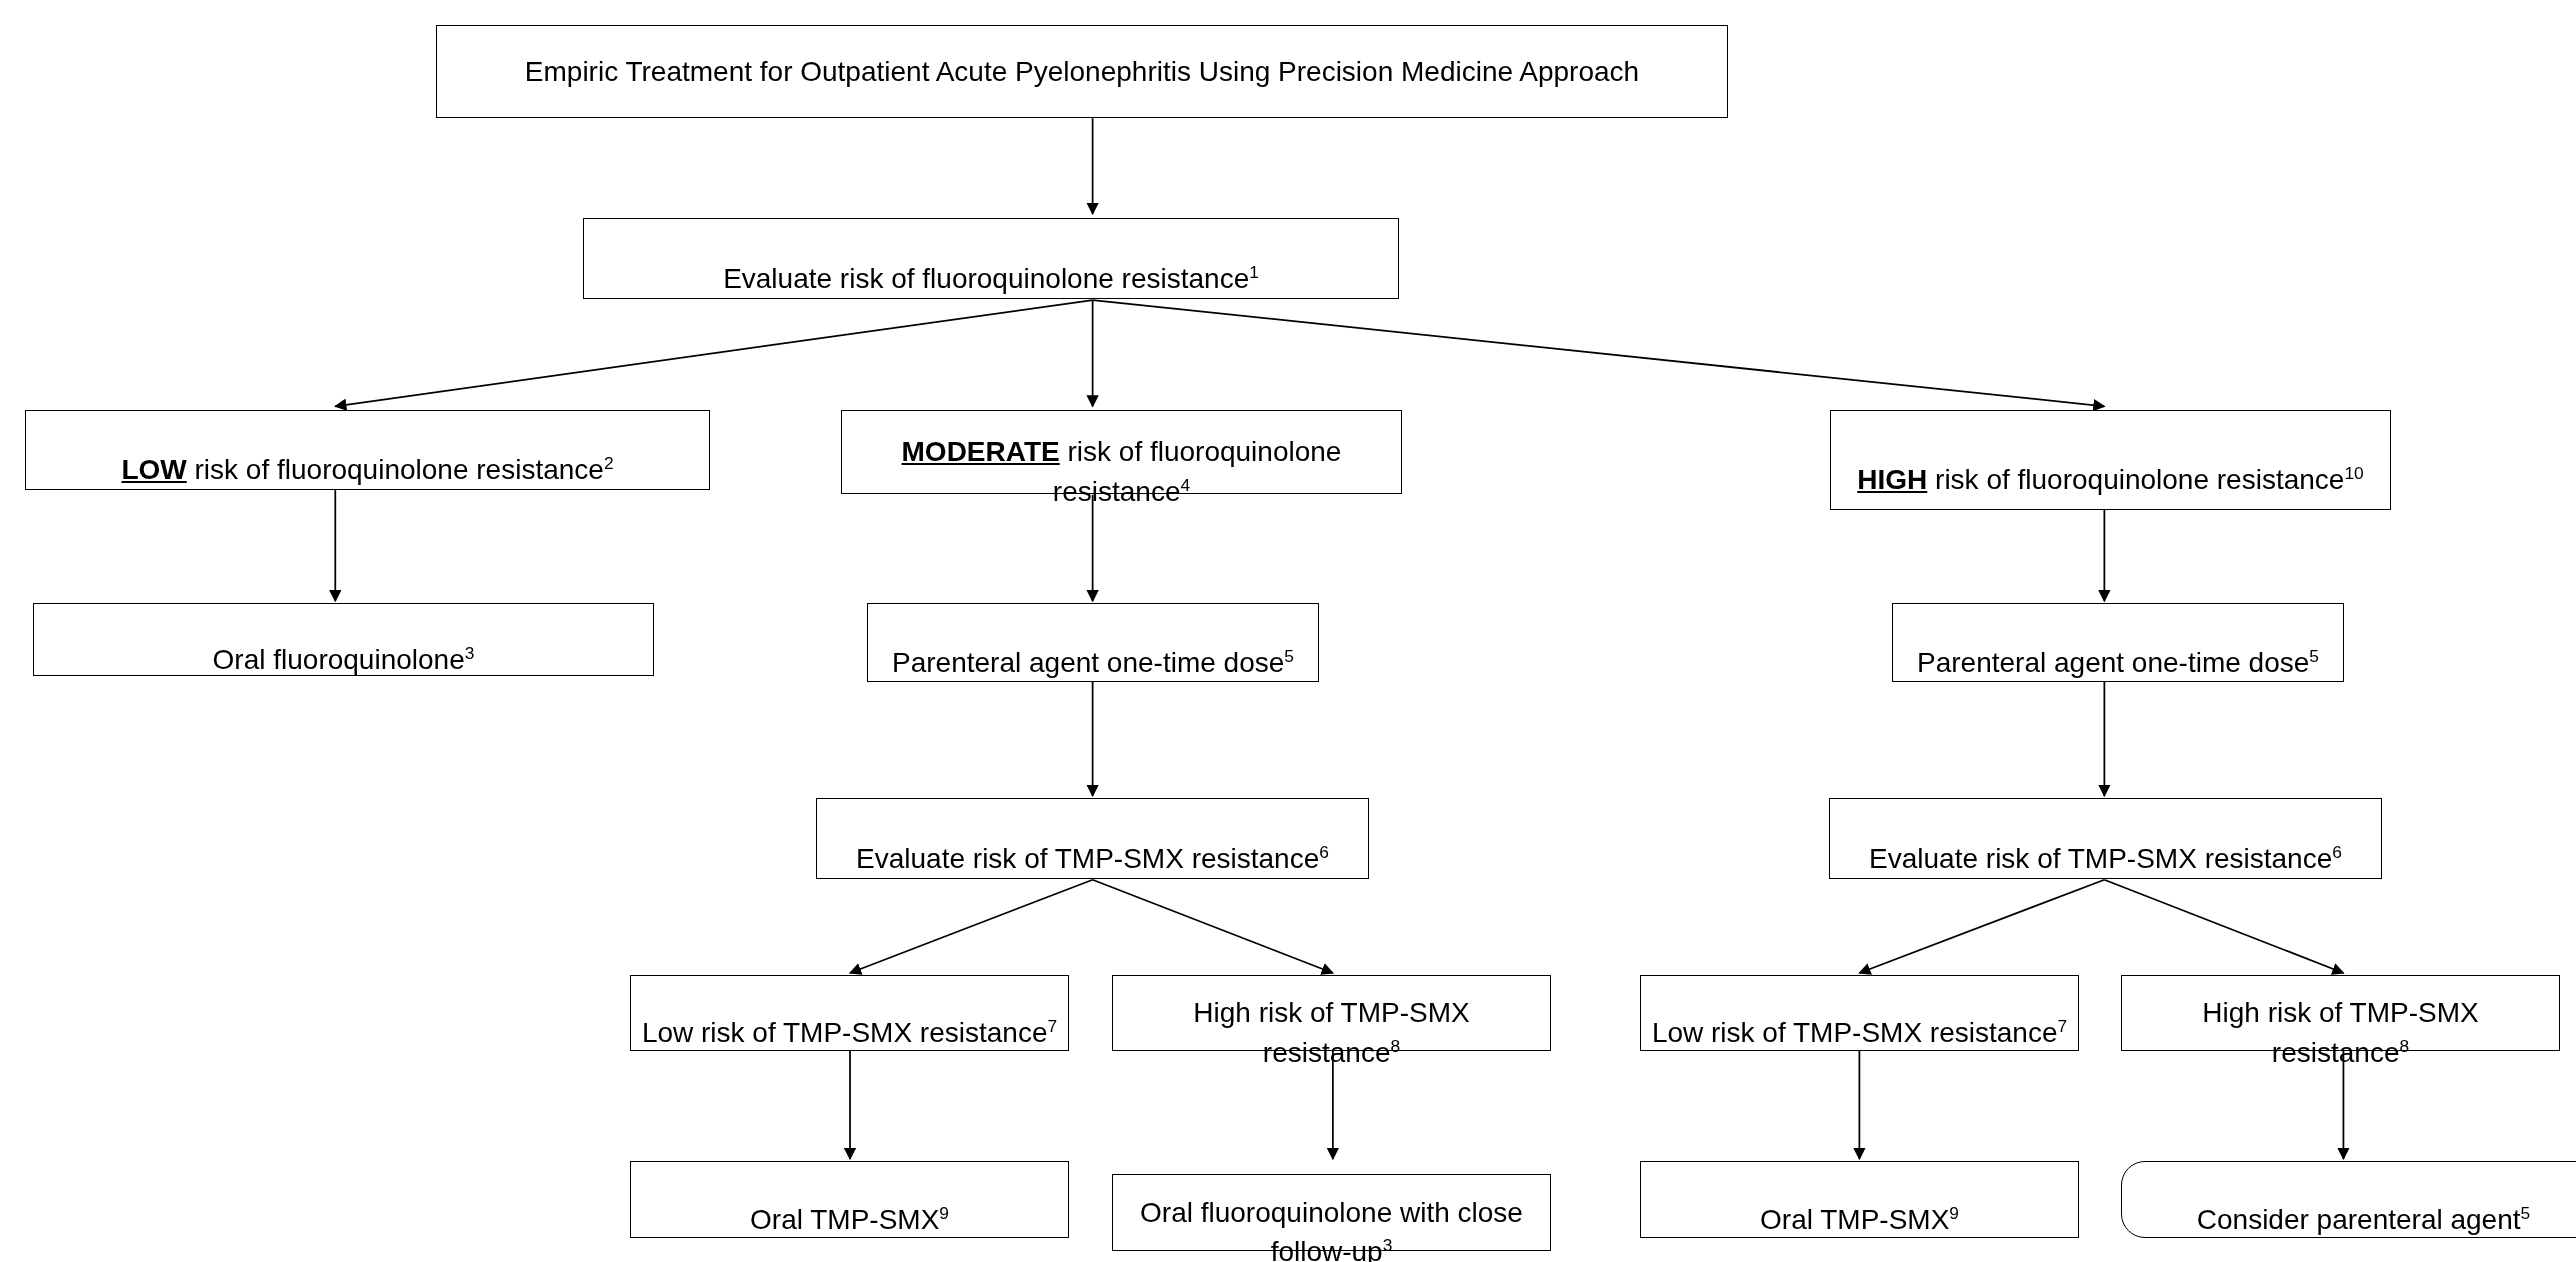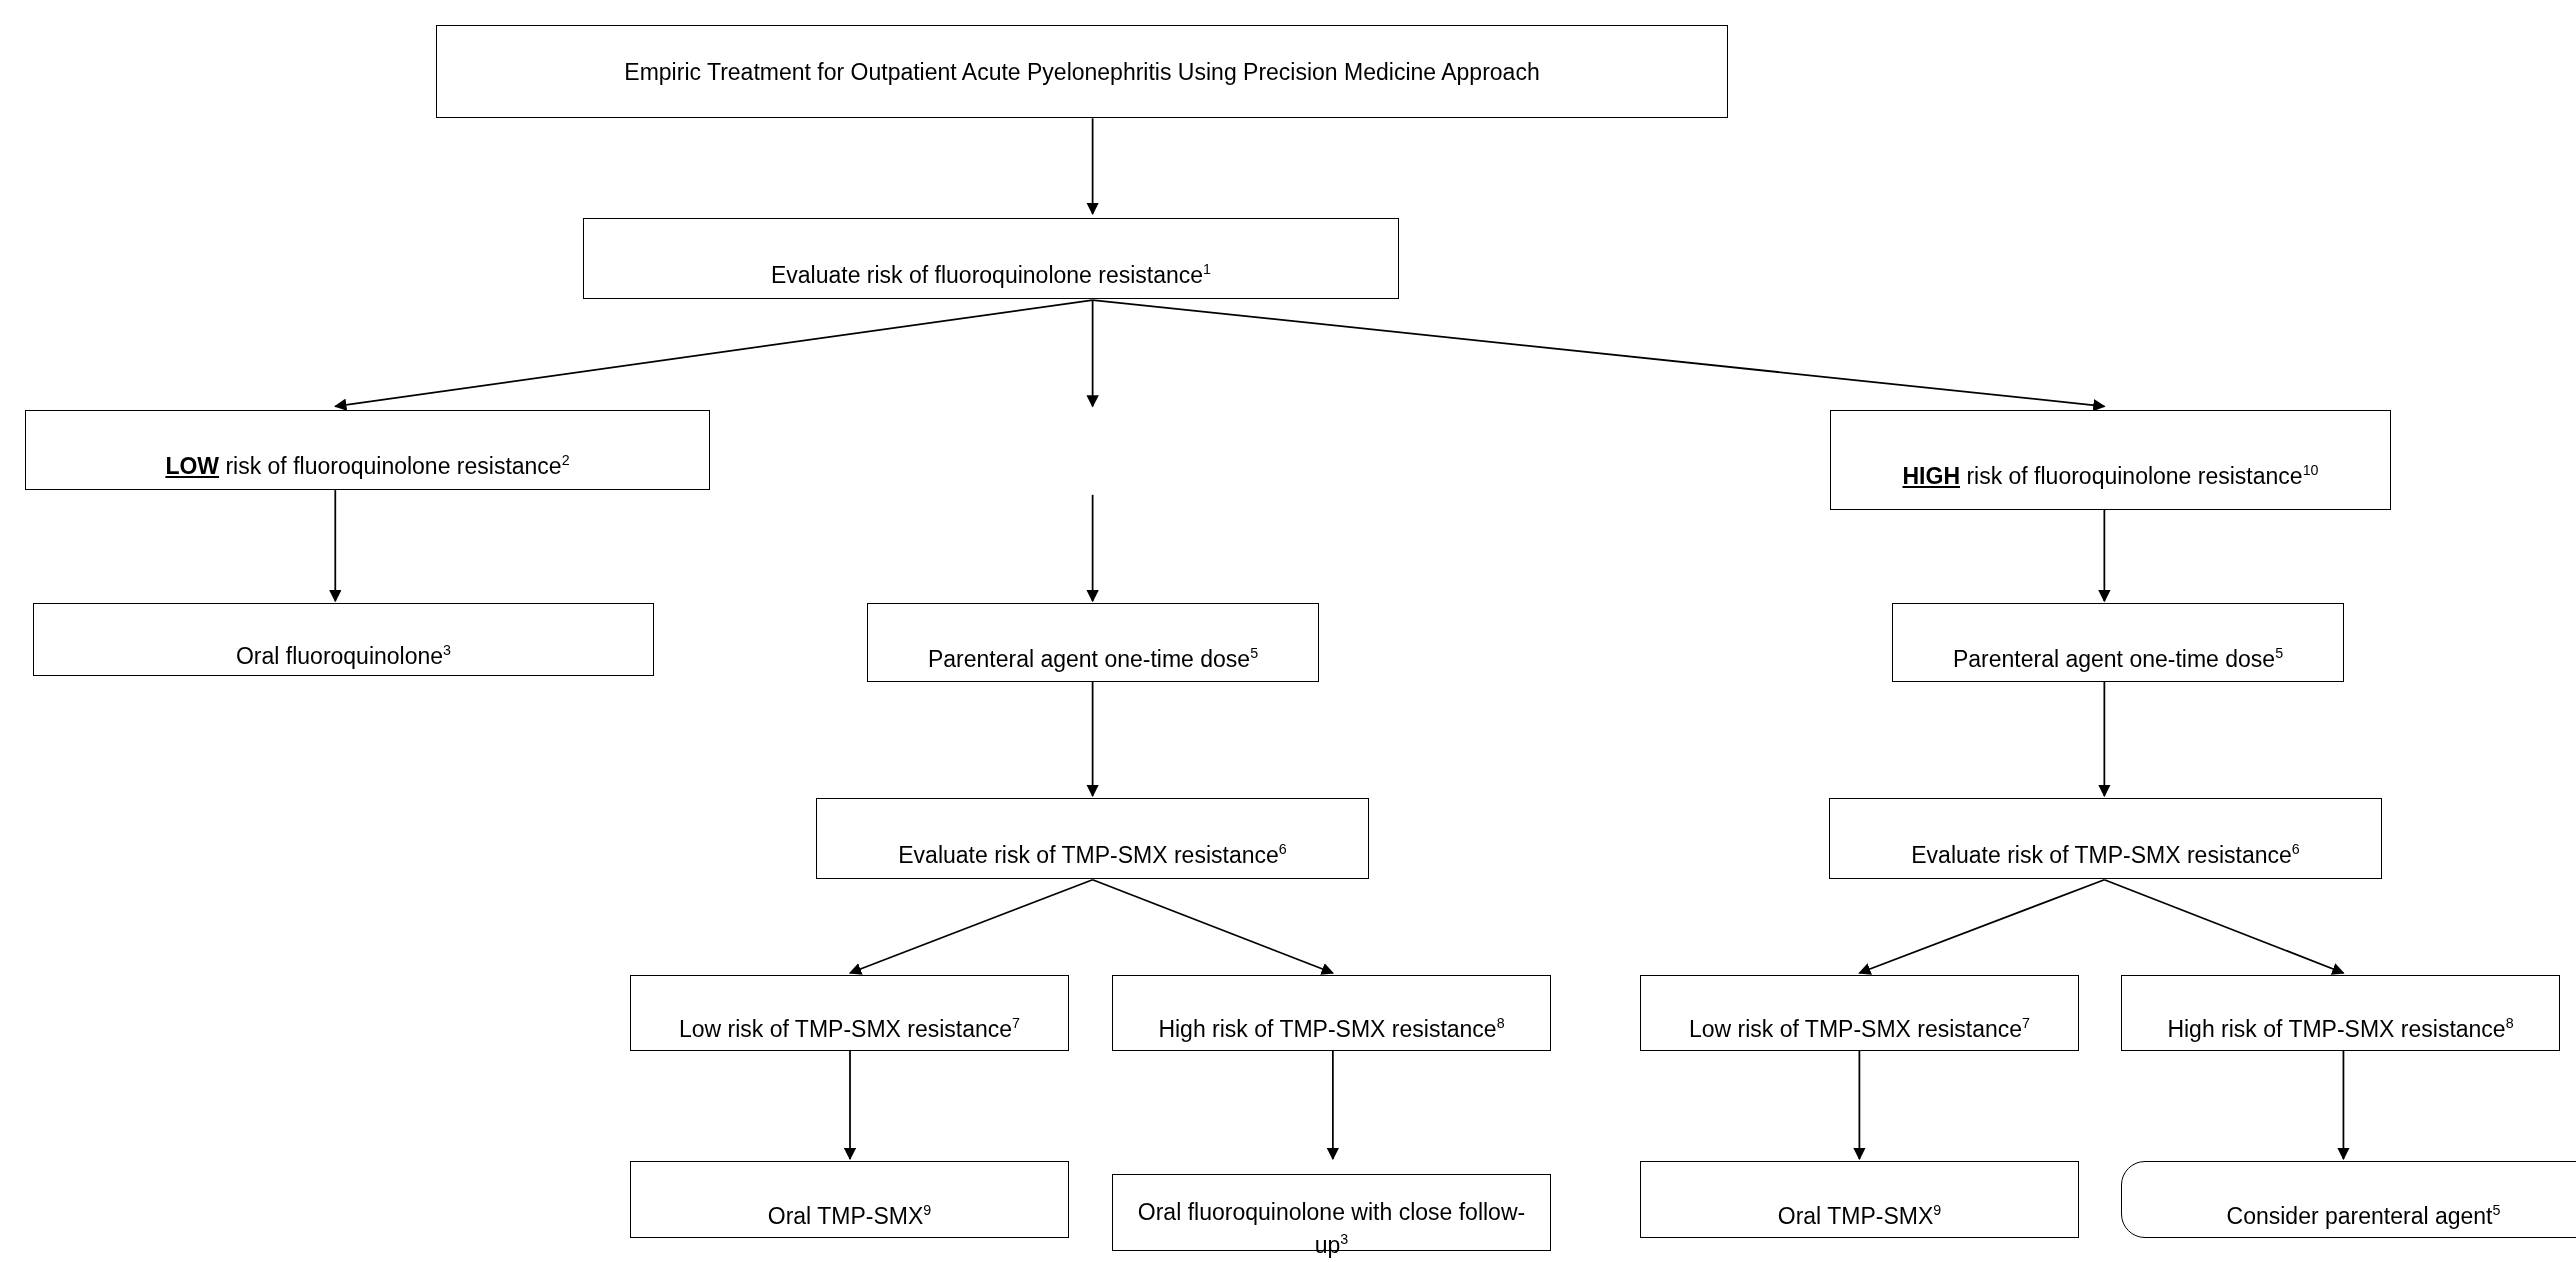--- a/index.html
+++ b/index.html
@@ -34,21 +34,21 @@
     display: flex;
     align-items: center;
     justify-content: center;
     text-align: center;
     padding: 2.4px 9.4px;
     line-height: 1.42;
   }
   .node-label {
     display: block;
     width: 100%;
-    font-size: 23px;
+    font-size: 28px;
     font-weight: normal;
     color: #000000;
     white-space: pre-line;
   }
   .node-label sup {
     font-size: 0.62em;
     vertical-align: super;
     line-height: 0;
   }
   .node-label .em {
@@ -112,20 +112,25 @@
       <span>Evaluate risk of fluoroquinolone resistance</span><sup>1</sup>
     </span>
   </div>
 
   <div class="node-box" style="left:25px; top:410px; width:685px; height:80px;">
     <span class="node-label">
       <span class="em">LOW</span><span> risk of fluoroquinolone resistance</span><sup>2</sup>
     </span>
   </div>
 
+  <div class="node-box" style="left:841px; top:410px; width:561px; height:84px;">
+    <span class="node-label">
+      <span class="em">MODERATE</span><span> risk of fluoroquinolone resistance</span><sup>4</sup>
+    </span>
+  </div>
 
   <div class="node-box" style="left:1830px; top:410px; width:561px; height:100px;">
     <span class="node-label">
       <span class="em">HIGH</span><span> risk of fluoroquinolone resistance</span><sup>10</sup>
     </span>
   </div>
 
   <div class="node-box" style="left:25px; top:603px; width:621px; height:73px;margin-left:8px;">
     <span class="node-label">
       <span>Oral fluoroquinolone</span><sup>3</sup>

